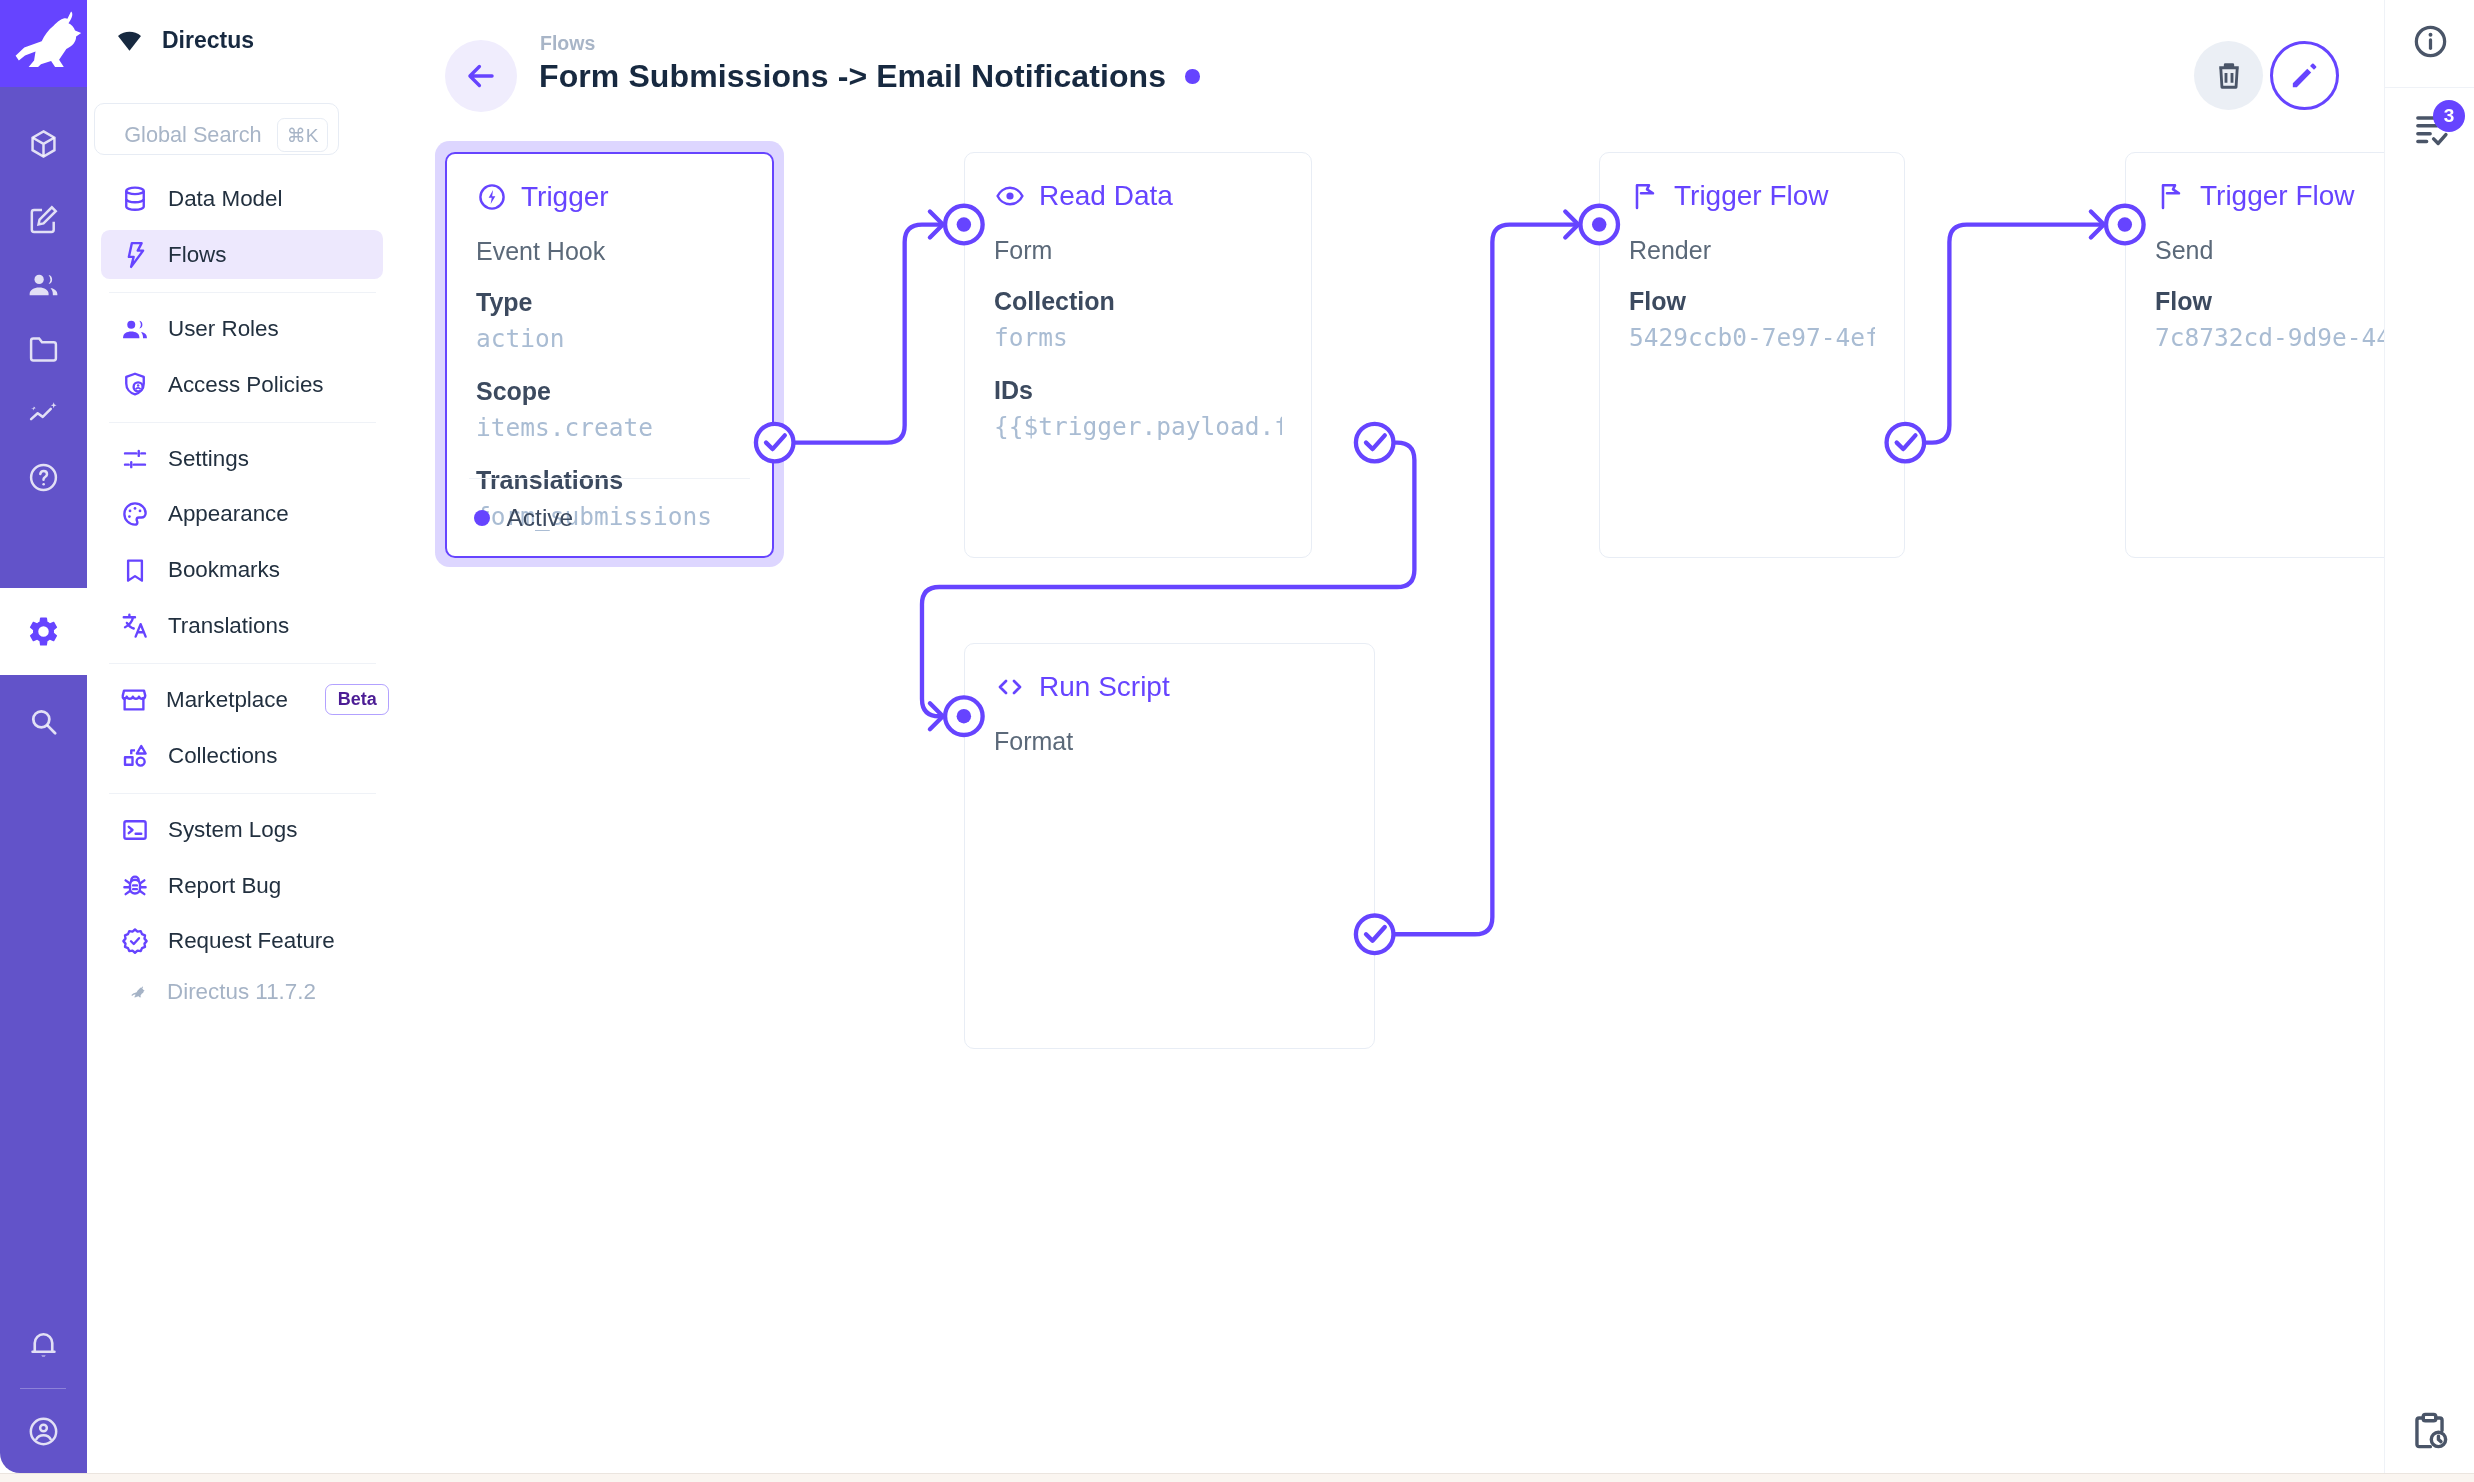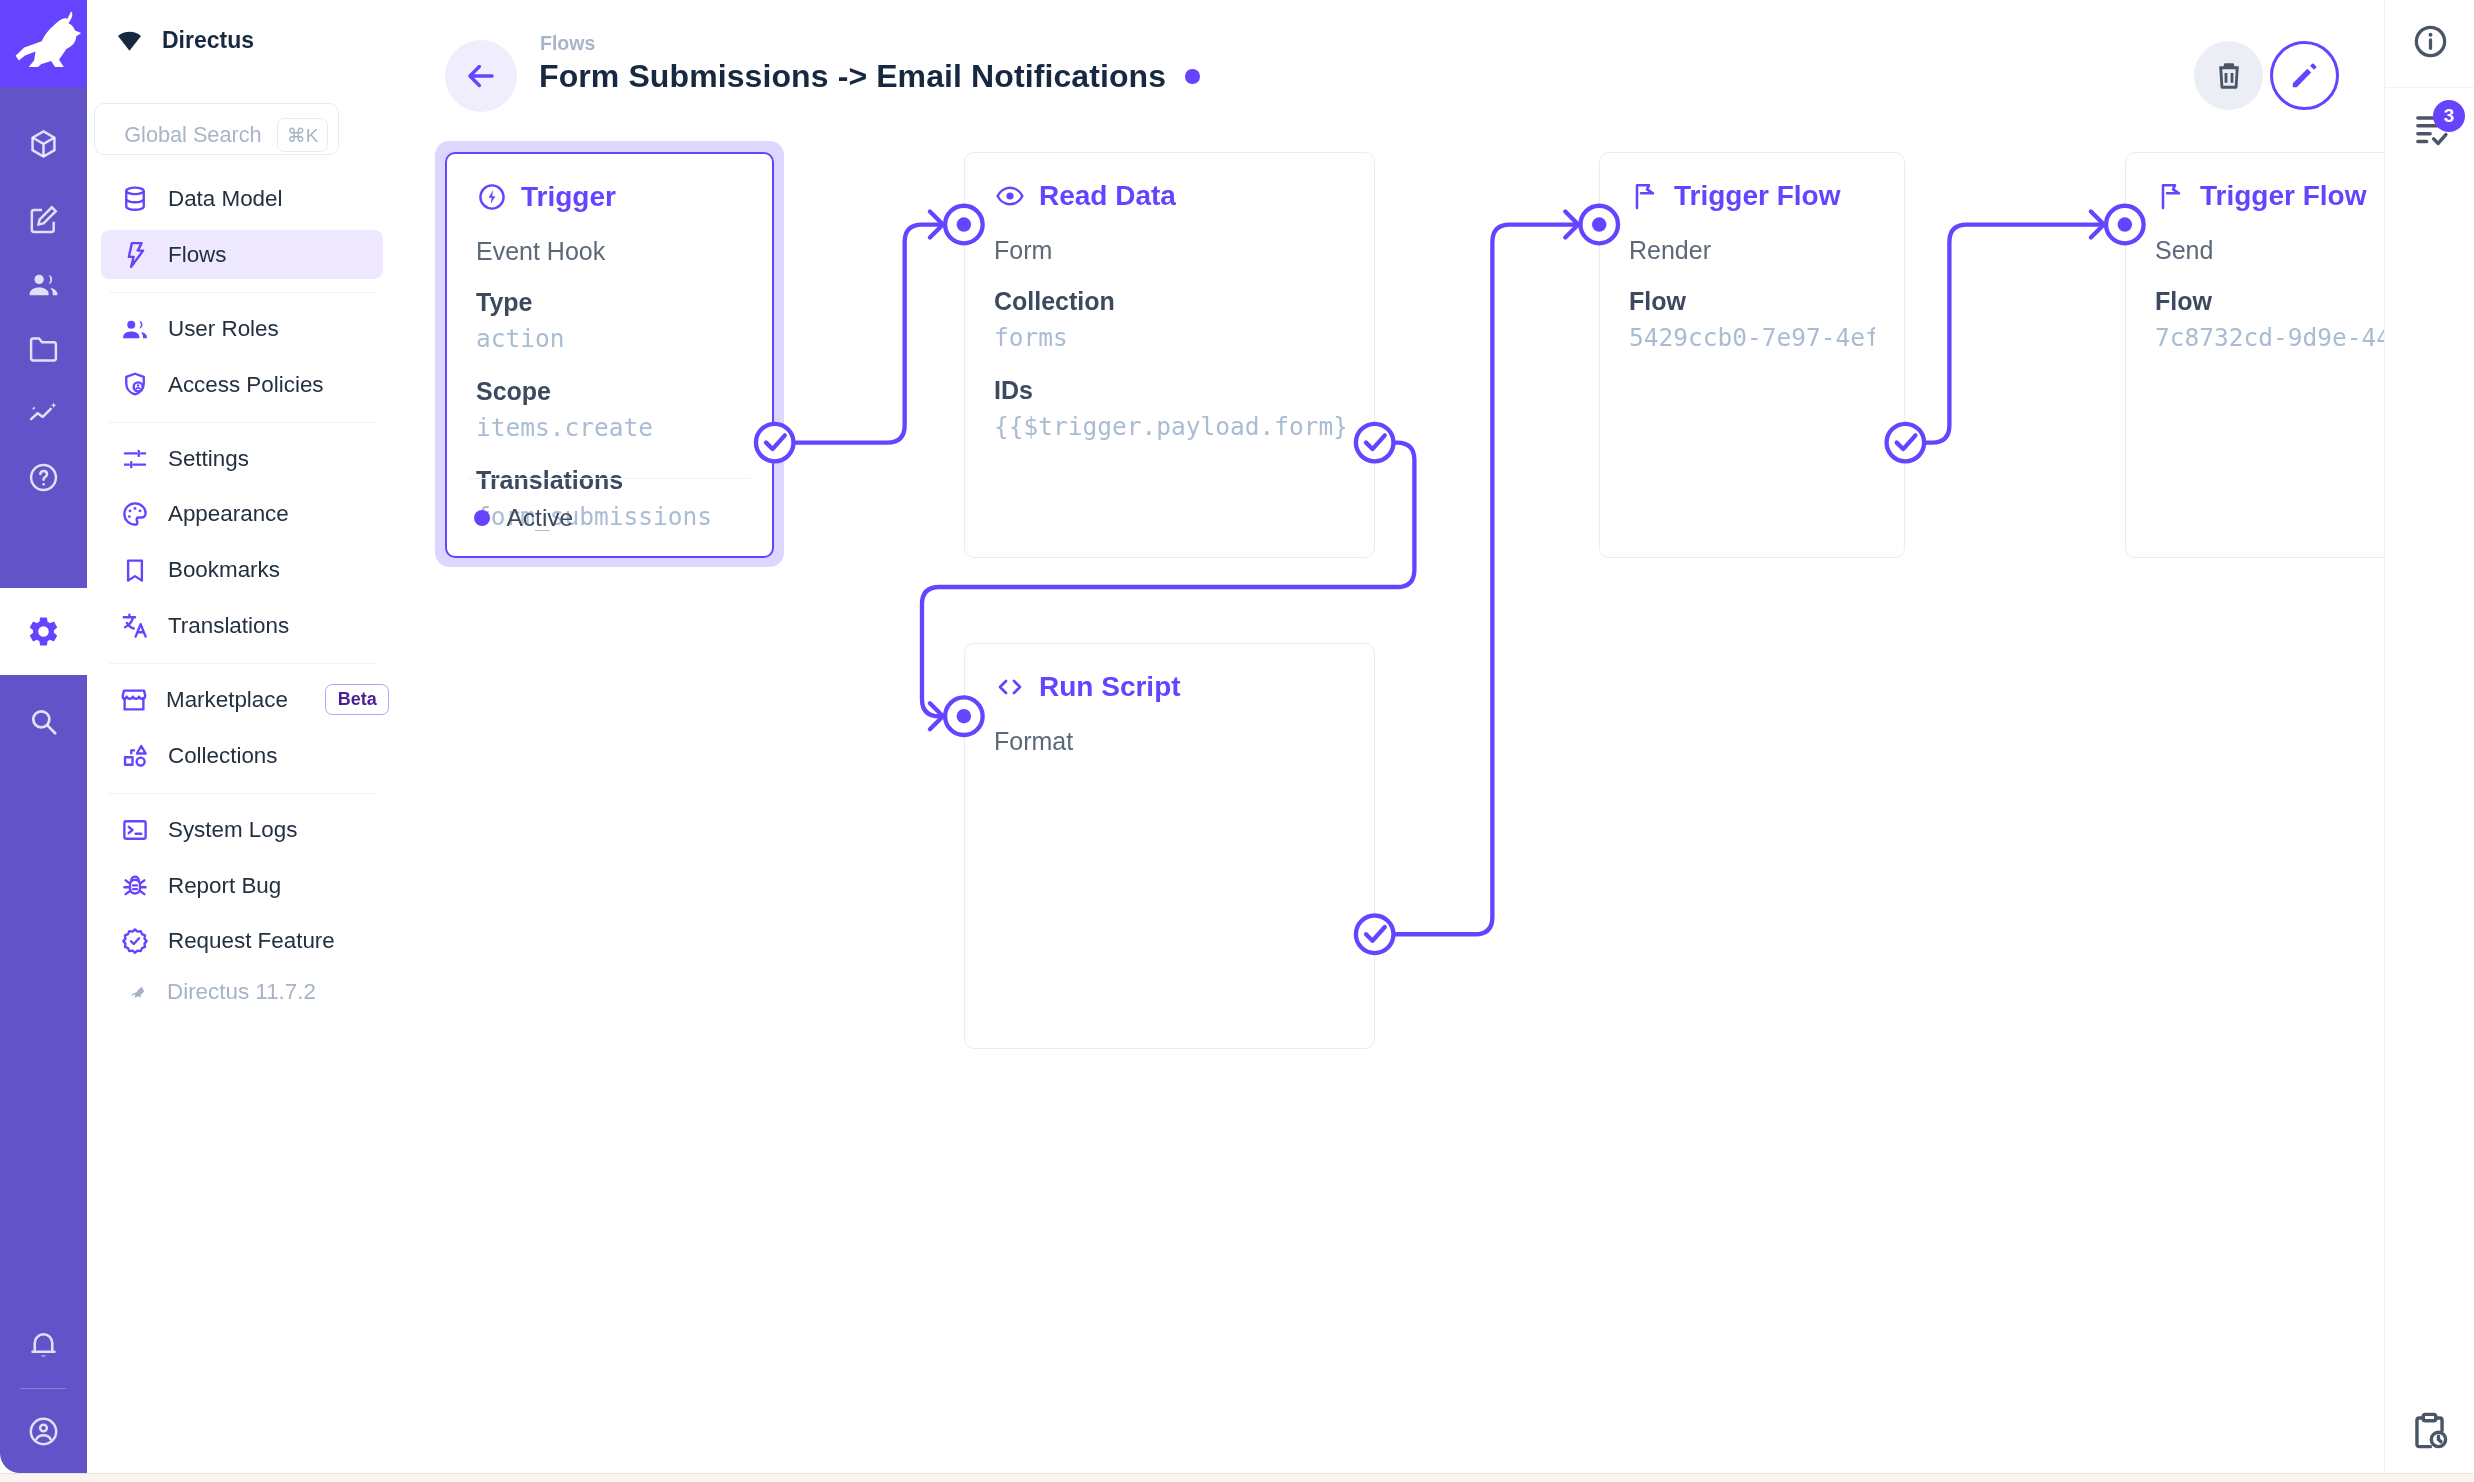--- a/index.html
+++ b/index.html
@@ -43,35 +43,35 @@
   #page-title-row { position:absolute; left:539px; top:58px; display:flex; align-items:center; gap:19px; }
   #page-title { font-size:32px; font-weight:700; color:#172940; letter-spacing:0.1px; }
   #title-dot { width:14.4px; height:14.4px; border-radius:50%; background:#6644FF; }
   #trash-btn { position:absolute; left:2194px; top:41px; width:69px; height:69px; border-radius:50%;
     background:#EBEFF5; display:flex; align-items:center; justify-content:center; color:#4A5568; }
   #edit-btn { position:absolute; left:2270px; top:41px; width:69px; height:69px; border-radius:50%;
     background:#FFFFFF; border:3.6px solid #6644FF; display:flex; align-items:center; justify-content:center; color:#6644FF; }
   
   .panel { position:absolute; background:#FFFFFF; border:1.4px solid #E8EDF5; border-radius:10px; padding:21.7px 29px; }
   .panel-title { display:flex; align-items:center; gap:13px; color:#6644FF; height:42px; }
-  .panel-title .ptext { font-size:28px; font-weight:700;text-align:right; }
+  .panel-title .ptext { font-size:28px; font-weight:400;text-align:right; }
   .panel-title svg { width:32px; height:32px; }
   .prow-name { margin-top:16px; font-size:25px; color:#5B6979; line-height:35px; }
   .pfield { margin-top:15px; }
   .pfield .plabel { font-size:25px; font-weight:700; color:#3C4A5F; line-height:36px; }
   .pfield .pvalue { font-family:"DejaVu Sans Mono","Liberation Mono",monospace; font-size:24.5px; color:#A9BCD3;
     line-height:38px; white-space:nowrap; overflow:hidden; }
   #trigger-halo { position:absolute; left:435px; top:141px; width:349px; height:426px;
     background:rgba(102,68,255,0.22); border-radius:14.4px; }
   #panel-trigger { left:445px; top:152px; width:329px; height:406px; border:2.9px solid #6644FF; }
   #trigger-footer { position:absolute; left:21.7px; right:21.7px; bottom:0; height:78px; border-top:1.4px solid #EFF2F7;
     display:flex; align-items:center; gap:16px; padding-left:5.8px; }
   #trigger-footer .status-dot { width:16px; height:16px; border-radius:50%; background:#6644FF; }
   #trigger-footer .status-label { font-size:24.5px; color:#3C4A5F; }
-  #panel-read-data { left:964px; top:152px; width:411px; height:406px; }
+  #panel-read-data { left:964px; top:152px; width:348px; height:406px; }
   #panel-run-script { left:964px; top:643px; width:411px; height:406px; }
   #panel-tf-render { left:1599px; top:152px; width:306px; height:406px; }
   #panel-tf-send { left:2125px; top:152px; width:411px; height:406px; }
   #connector-layer { position:absolute; left:0; top:0; width:2475px; height:1483px; pointer-events:none; }
   
   #right-sidebar { position:absolute; left:2384px; top:0; width:91px; height:1473px; background:#FFFFFF;
     border-left:1.4px solid #EFF2F7; border-bottom-right-radius:20px; }
   #info-btn { position:absolute; left:26px; top:21.7px; width:39px; height:39px; color:#4A5568; }
   #rs-divider { position:absolute; left:0; top:87px; width:91px; height:1.4px; background:#EFF2F7; }
   #logs-btn { position:absolute; left:24.5px; top:110px; width:42px; height:42px; color:#4A5568; }

